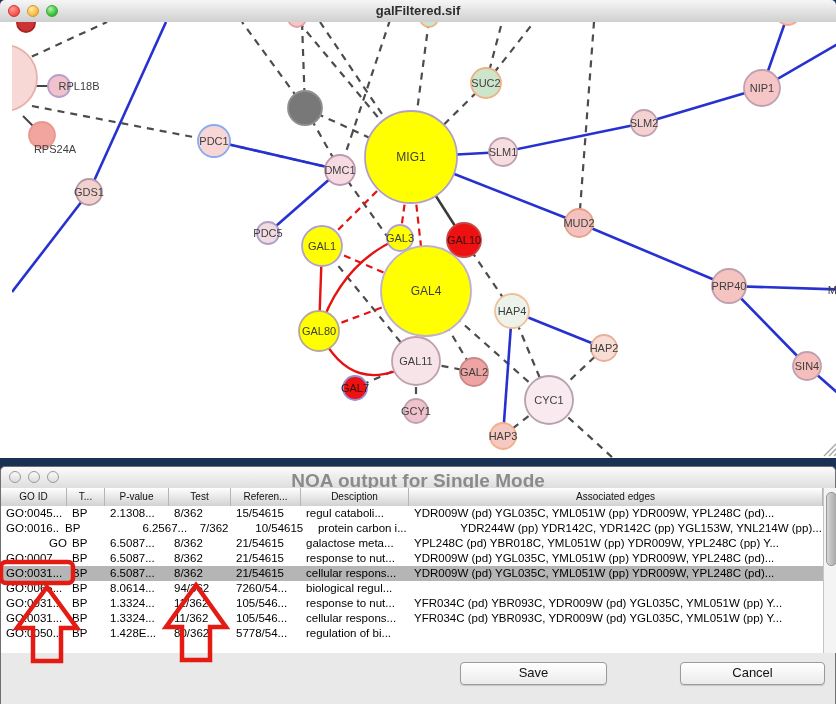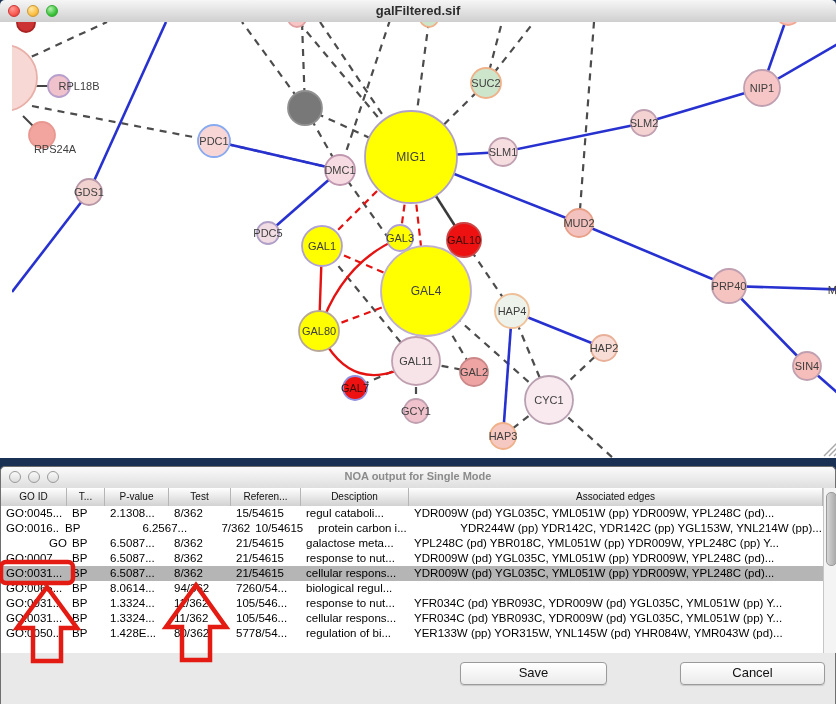--- a/index.html
+++ b/index.html
@@ -37,21 +37,21 @@
     background:#e9e9e9;border-radius:5px 5px 0 0;
     box-sizing:border-box;border:1px solid #6f6f6f;border-bottom:none;
   }
   .noa-titlebar{
     position:absolute;left:0;top:0;right:0;height:21px;
     background:linear-gradient(#fbfbfb,#dedede);
     border-bottom:1px solid #9a9a9a;border-radius:5px 5px 0 0;
   }
   .noa-title{
     position:absolute;left:0;right:0;top:3px;text-align:center;
-    font-size:11px;color:#8b8b8b;font-weight:bold;
+    font-size:19px;color:#8b8b8b;font-weight:bold;
   }
   .noa-lights{position:absolute;left:8px;top:4px;display:flex;gap:7px;}
   .thead{
     position:absolute;left:0;top:21px;height:18px;width:822px;
     display:flex;
     background:linear-gradient(#ffffff,#d2d2d2);
     border-bottom:1px solid #9a9a9a;
   }
   .hcell{
     box-sizing:border-box;height:18px;line-height:17px;
@@ -255,21 +255,21 @@
         <div class="tcell" style="width: 64px;">2.1308...</div>
         <div class="tcell" style="width: 62px;">8/362</div>
         <div class="tcell" style="width: 70px;">15/54615</div>
         <div class="tcell" style="width: 108px;">regul cataboli...</div>
         <div class="tcell" style="width: 414px;">YDR009W (pd) YGL035C, YML051W (pp) YDR009W, YPL248C (pd)...</div>
       </div>
       <div class="trow">
         <div class="tcell" style="width: 66px;">GO:0016...</div>
         <div class="tcell" style="width: 38px;">BP</div>
         <div class="tcell" style="width: 64px; margin-left: 43px;">6.2567...</div>
-        <div class="tcell" style="width: 62px; text-align: right;">7/362</div>
+        <div class="tcell" style="width: 62px;">7/362</div>
         <div class="tcell" style="width: 70px;">10/54615</div>
         <div class="tcell" style="width: 108px;">protein carbon i...</div>
         <div class="tcell" style="width: 414px; margin-left: 46px;">YDR244W (pp) YDR142C, YDR142C (pp) YGL153W, YNL214W (pp)...</div>
       </div>
       <div class="trow">
         <div class="tcell" style="width: 66px; padding-left: 48px;">GO:0006...</div>
         <div class="tcell" style="width: 38px;">BP</div>
         <div class="tcell" style="width: 64px;">6.5087...</div>
         <div class="tcell" style="width: 62px;">8/362</div>
         <div class="tcell" style="width: 70px;">21/54615</div>
@@ -320,21 +320,20 @@
         <div class="tcell" style="width: 108px;">cellular respons...</div>
         <div class="tcell" style="width: 414px;">YFR034C (pd) YBR093C, YDR009W (pd) YGL035C, YML051W (pp) Y...</div>
       </div>
       <div class="trow">
         <div class="tcell" style="width: 66px;">GO:0050...</div>
         <div class="tcell" style="width: 38px;">BP</div>
         <div class="tcell" style="width: 64px;">1.428E...</div>
         <div class="tcell" style="width: 62px;">80/362</div>
         <div class="tcell" style="width: 70px;">5778/54...</div>
         <div class="tcell" style="width: 108px;">regulation of bi...</div>
-        <div class="tcell" style="width: 414px;">YER133W (pp) YOR315W, YNL145W (pd) YHR084W, YMR043W (pd)...</div>
       </div>
     </div>
   <div class="vscroll">
     <div class="vthumb"></div>
   </div>
   <div class="btn cancel">Cancel</div>
   <div class="btn save">Save</div>
 </div>
 
 <svg id="ann-svg" width="836" height="704">

